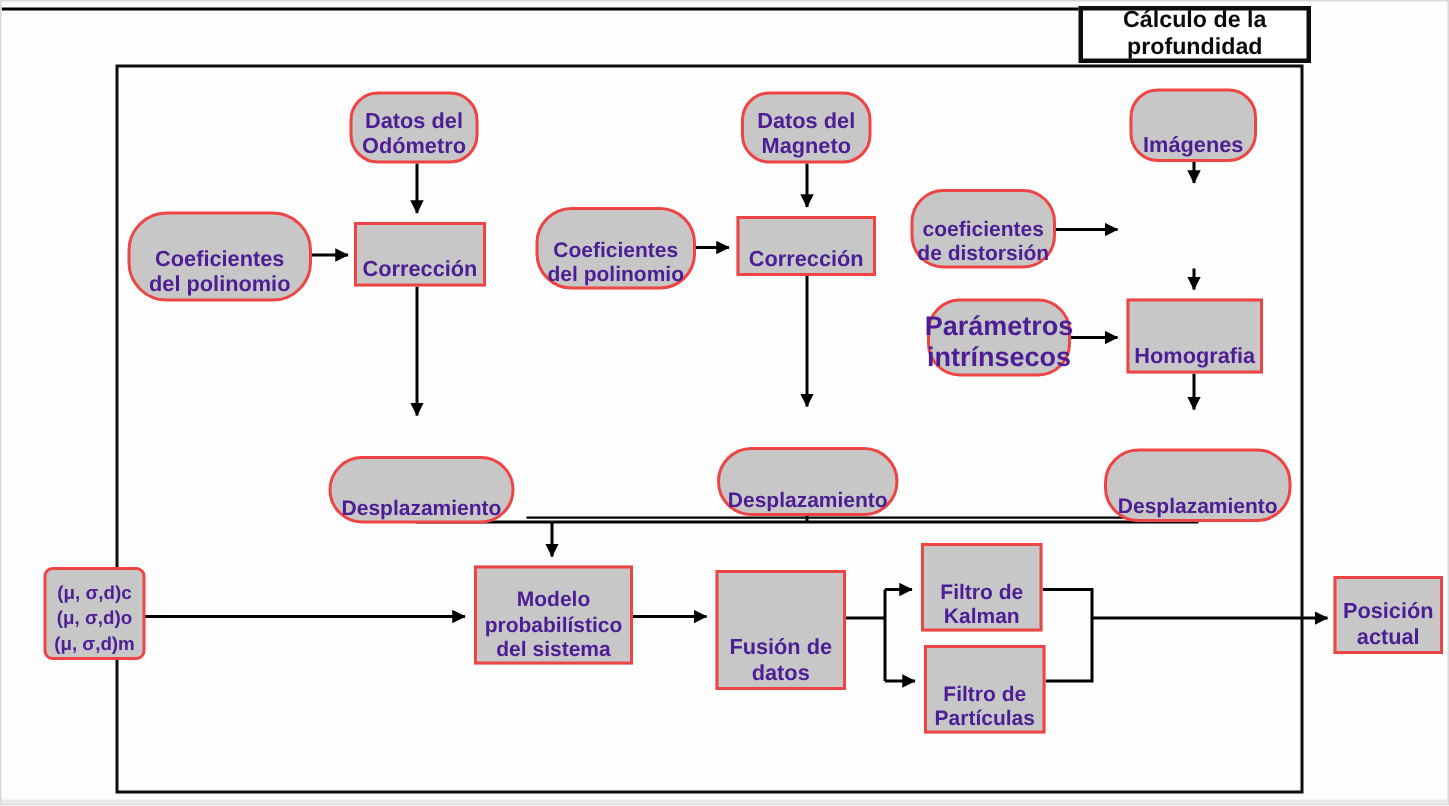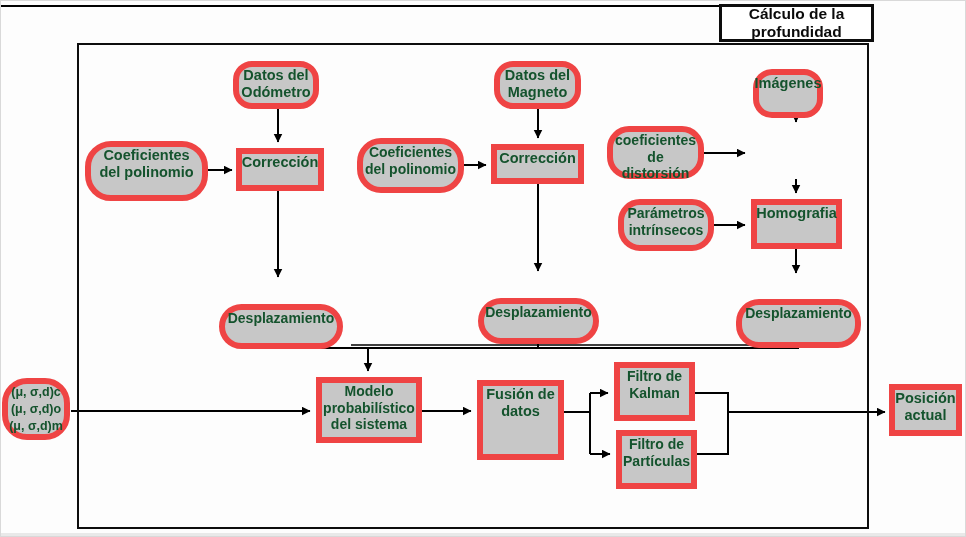--- a/index.html
+++ b/index.html
@@ -8,36 +8,36 @@
     background:#fdfdfd;border:1px solid #d9d9d9;box-sizing:border-box;
     font-family:"Liberation Sans",sans-serif;overflow:hidden;
   }
   #wires{position:absolute;left:0;top:0;z-index:0;}
   .frame{
     position:absolute;left:76px;top:42px;width:792px;height:486px;
     border:2.5px solid #0d0d0d;background:transparent;z-index:0;box-sizing:border-box;
   }
   .node{
     position:absolute;z-index:1;box-sizing:border-box;
-    background:#c7c7c7;border:6px solid #ef4444;
-    display:flex;align-items:flex-start;justify-content:center;
-    text-align:center;color:#14532d;font-weight:bold;
+    background:#c7c7c7;border:2px solid #ef4444;
+    display:flex;align-items:flex-end;justify-content:center;
+    text-align:center;color:#4c1d95;font-weight:bold;
     font-size:14.5px;line-height:1.18;
   }
   .node .lbl{white-space:pre-line;}
   .rounded{border-radius:19px;}
   .stadium{border-radius:23px;margin-top:20px;}
   .title-box{
     position:absolute;left:718px;top:3px;width:155px;height:38px;z-index:2;
     background:#ffffff;border:3px solid #0d0d0d;box-sizing:border-box;
     display:flex;align-items:center;justify-content:center;text-align:center;
     font-weight:bold;font-size:15.5px;line-height:1.15;color:#0a0a0a;
   }
   .title-box .lbl{white-space:pre-line;}
-  .small-font{font-size:12.5px;line-height:1.35;border-radius:25px;}
+  .small-font{font-size:12.5px;line-height:1.35;border-radius:6px;margin-left:27px;}
   .bottom-strip{position:absolute;left:0;top:532px;width:966px;height:5px;background:#e9e9e9;z-index:0;}
 </style>
 </head>
 <body>
 
 <div id="stage">
 
   <svg id="wires" width="966" height="537" viewBox="0 0 966 537">
     <defs>
       <marker id="ah" markerUnits="userSpaceOnUse" markerWidth="10" markerHeight="10" refX="8.5" refY="4.5" orient="auto">
@@ -109,28 +109,28 @@
     <span class="lbl">Coeficientes
 del polinomio</span>
   </div>
   <div class="node" style="left:490px;top:143px;width:93px;height:40px">
     <span class="lbl">Corrección</span>
   </div>
   <div class="node stadium" style="left:477px;top:277px;width:121px;height:46px;font-size:14px">
     <span class="lbl">Desplazamiento</span>
   </div>
 
-  <div class="node rounded" style="left:752px;top:68px;width:70px;height:49px">
+  <div class="node rounded" style="left:752px;top:58px;width:85px;height:49px">
     <span class="lbl">Imágenes</span>
   </div>
   <div class="node rounded" style="left:606px;top:125px;width:97px;height:53px;border-radius:22px;font-size:14px">
     <span class="lbl">coeficientes
 de distorsión</span>
   </div>
-  <div class="node rounded" style="left:617px;top:198px;width:96px;height:52px;border-radius:22px;font-size:14px">
+  <div class="node rounded" style="left:617px;top:198px;width:96px;height:52px;border-radius:22px;font-size:18px">
     <span class="lbl">Parámetros
 intrínsecos</span>
   </div>
   <div class="node" style="left:750px;top:198px;width:91px;height:50px">
     <span class="lbl">Homografia</span>
   </div>
   <div class="node stadium" style="left:735px;top:278px;width:125px;height:49px;font-size:14px">
     <span class="lbl">Desplazamiento</span>
   </div>
 

